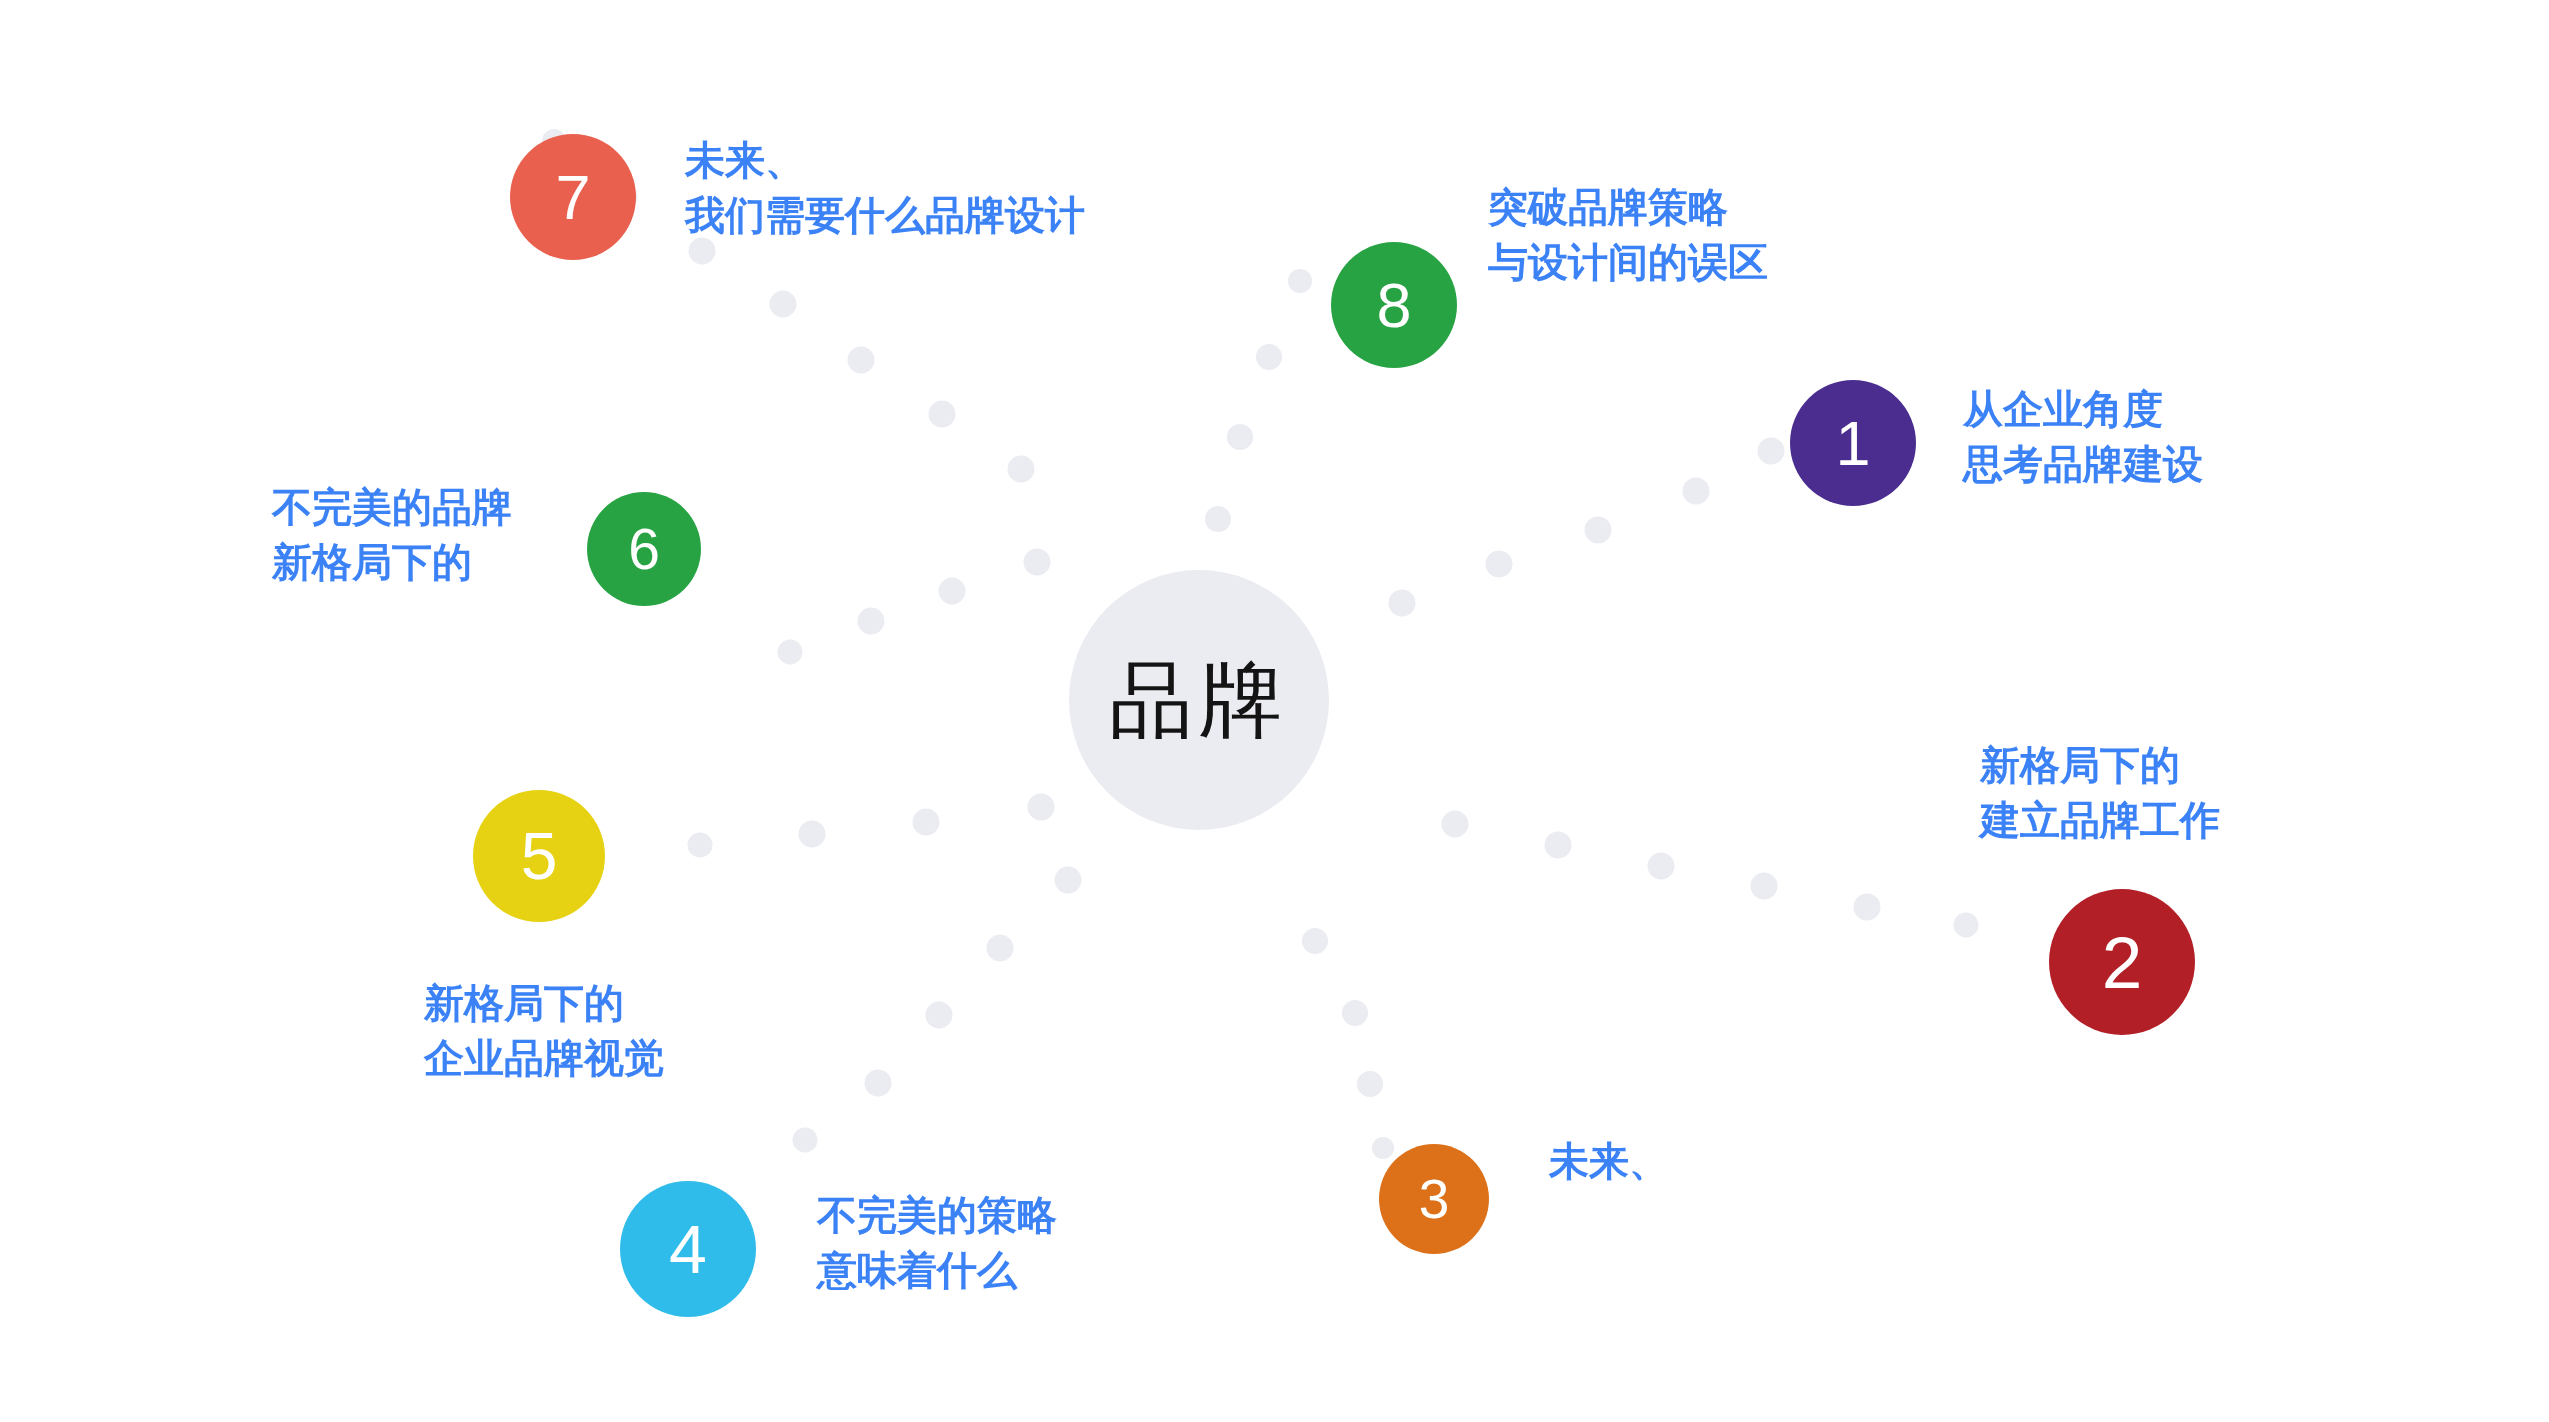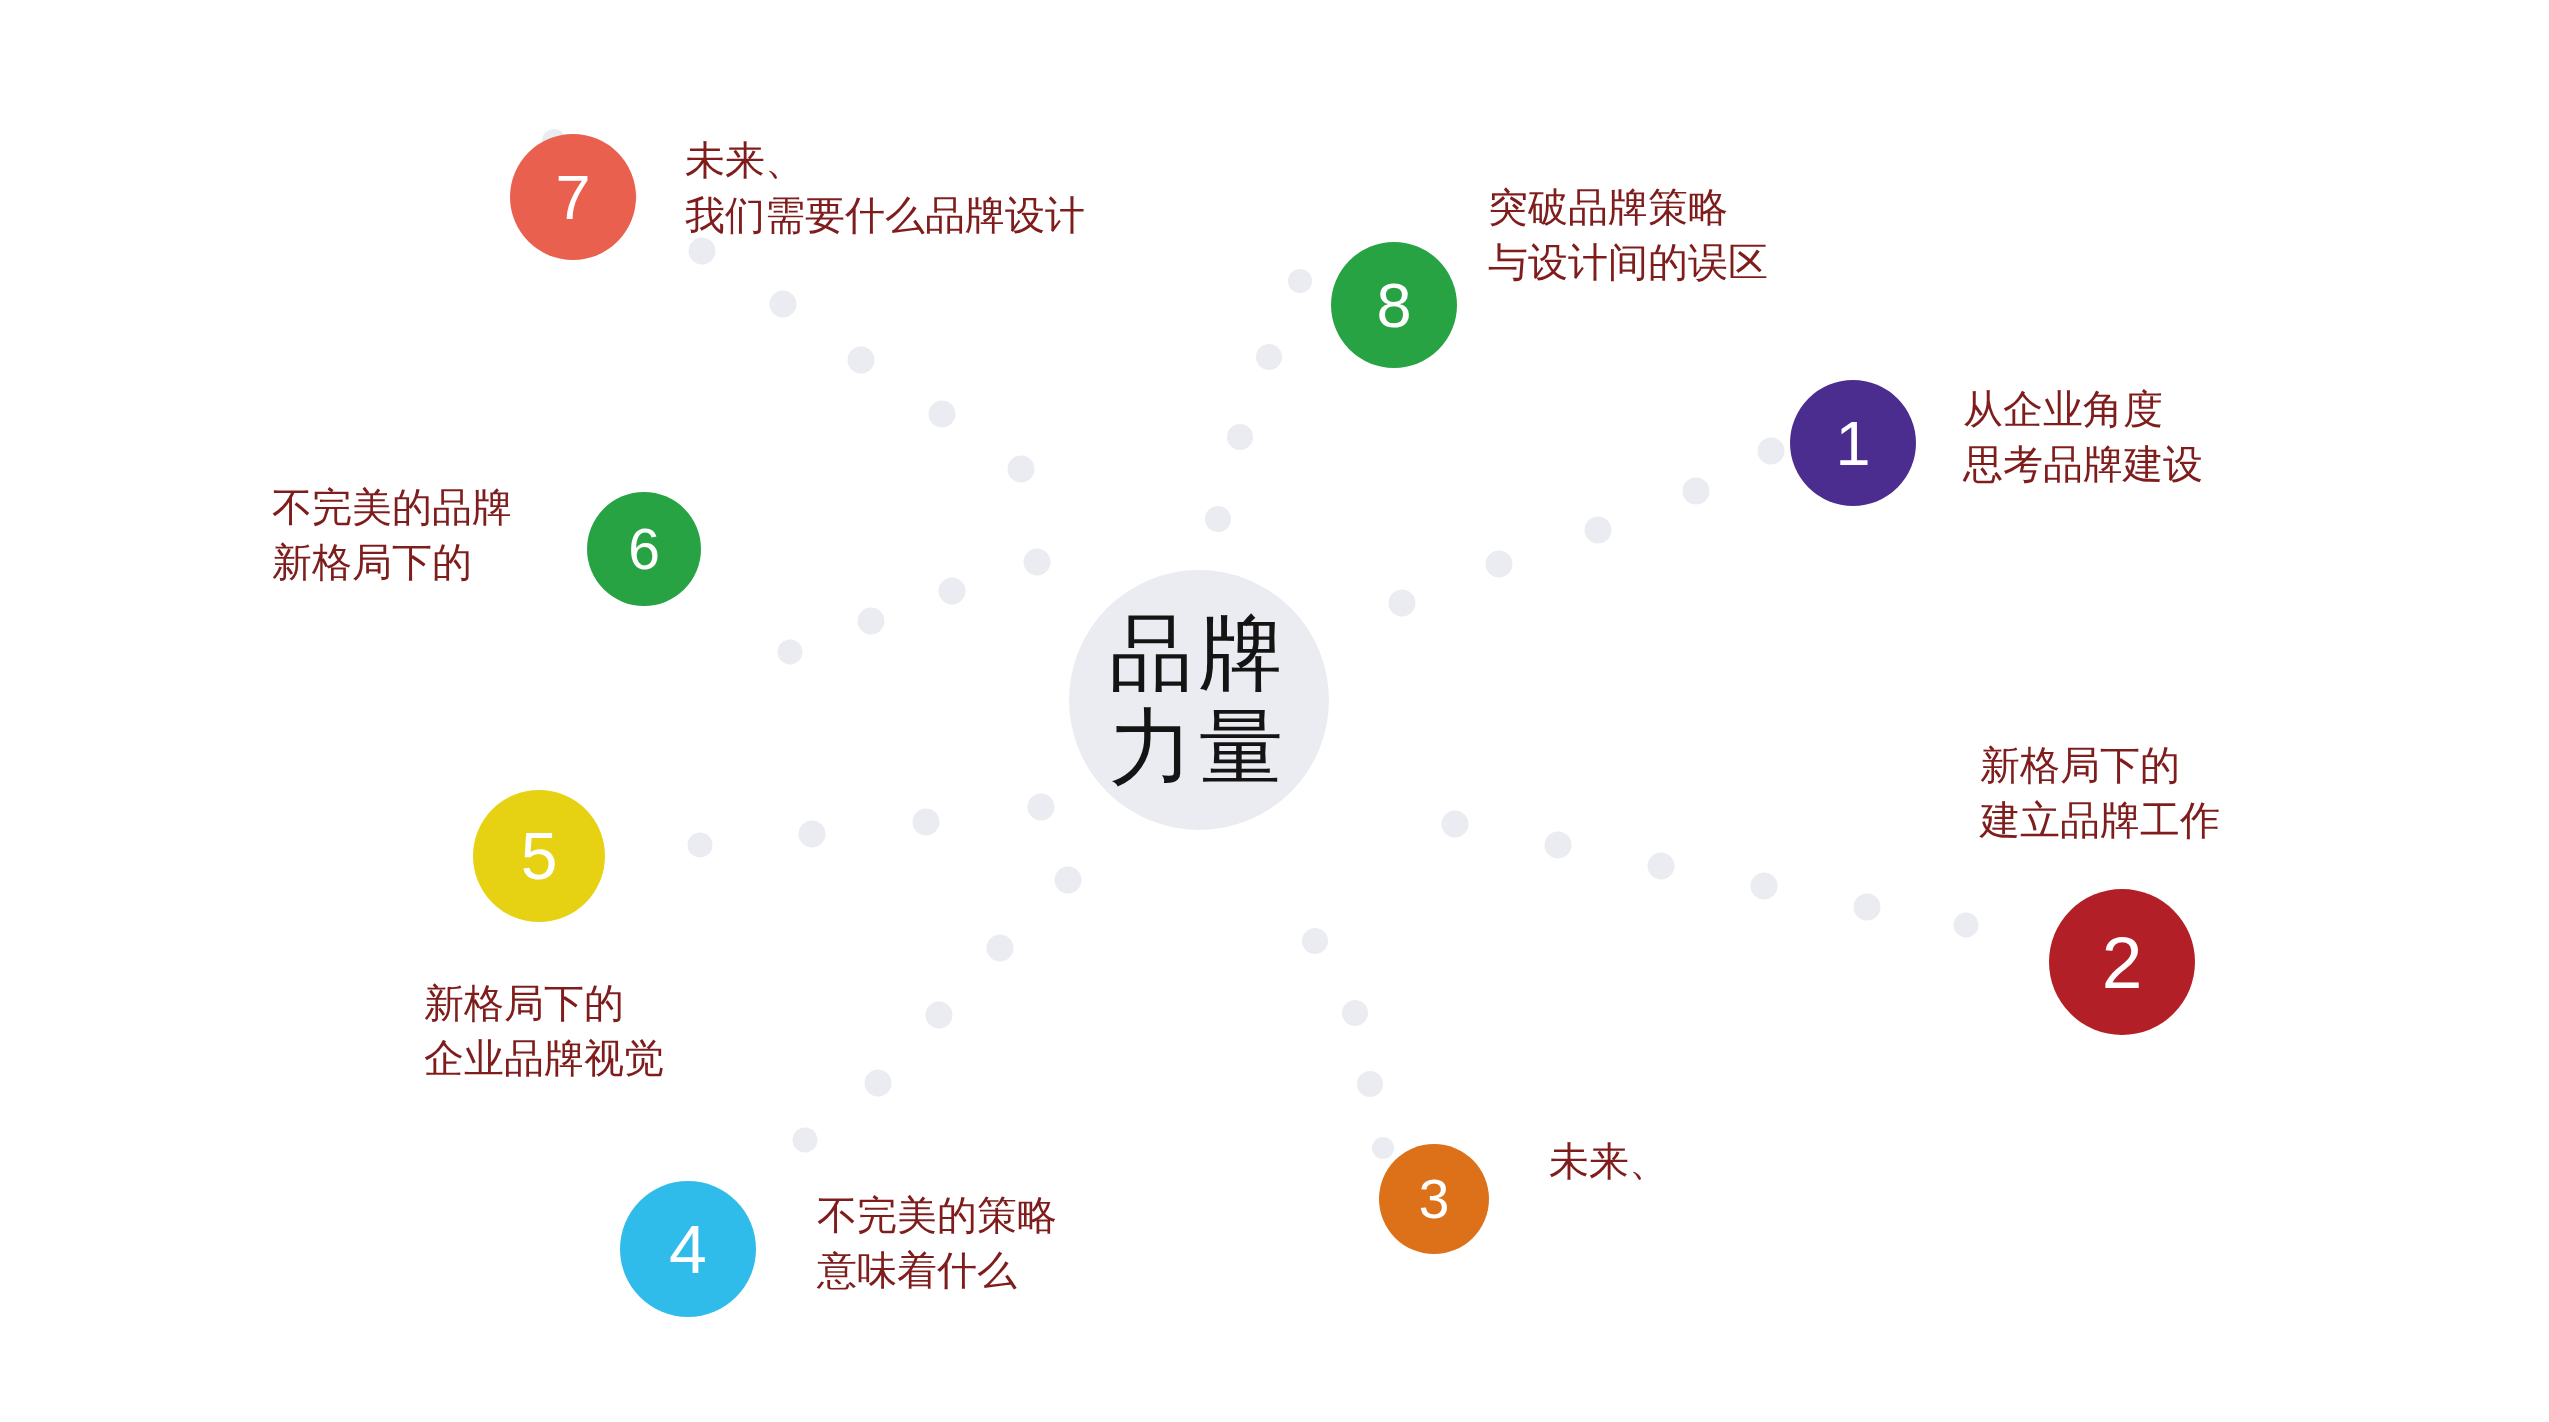--- a/index.html
+++ b/index.html
@@ -51,23 +51,23 @@
     justify-content: center;
     color: #ffffff;
     font-size: 62px;
     font-weight: 400;
     line-height: 1;
   }
   .label {
     position: absolute;
     font-size: 40px;
     line-height: 1.38;
-    color: #7f1d1d;
+    color: #3b82f6;
     white-space: pre;
-    font-weight: 400;
+    font-weight: 700;
   }
   .label.right { text-align: left; }
   .label.left  { text-align: left; }
 </style>
 </head>
 <body>
 
 <div id="stage">
 
   <svg id="rays" viewBox="0 0 2549 1422">
@@ -107,21 +107,20 @@
       <circle cx="625" cy="196" r="12.5" fill="#ebecf1"></circle>
       <circle cx="554" cy="141" r="12" fill="#ebecf1"></circle>
       <circle cx="1218" cy="519" r="13" fill="#ebecf1"></circle>
       <circle cx="1240" cy="437" r="13" fill="#ebecf1"></circle>
       <circle cx="1269" cy="357" r="13" fill="#ebecf1"></circle>
       <circle cx="1300" cy="281" r="12" fill="#ebecf1"></circle>
     </svg>
 
   <div class="hub" id="hub" style="left: 1069px; top: 570px; width: 260px; height: 260px; background: rgb(235, 236, 241);">
     <span class="hub-line" style="color: rgb(20, 20, 20);">品牌</span>
-    <span class="hub-line" style="color: rgb(20, 20, 20);">力量</span>
   </div>
 
   <div id="nodes">
       <div class="node" style="left:1790px;top:380px;width:126px;height:126px;background:#4a2d8f;font-size:63px;">
         <span>1</span>
       </div>
       <div class="label right" style="left:1963px;top:382px;"><div>从企业角度</div><div>思考品牌建设</div></div>
       <div class="node" style="left:2049px;top:889px;width:146px;height:146px;background:#b31f27;font-size:73px;">
         <span>2</span>
       </div>

